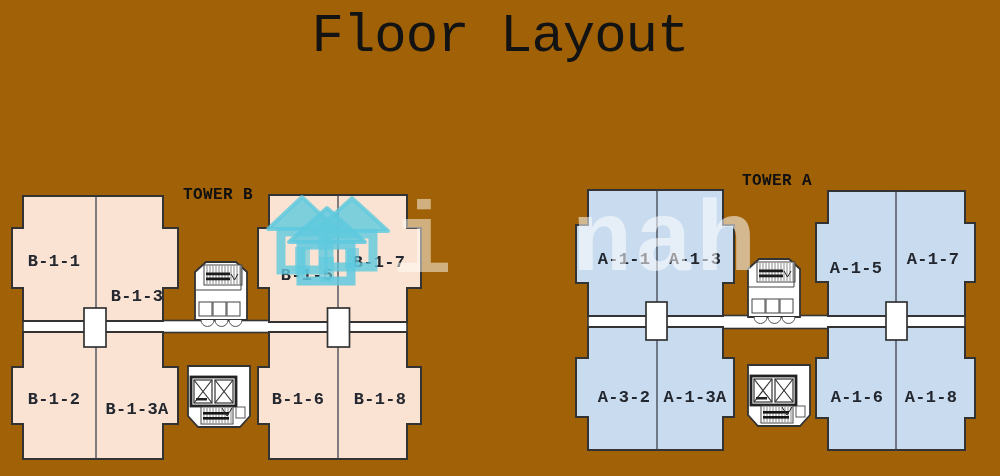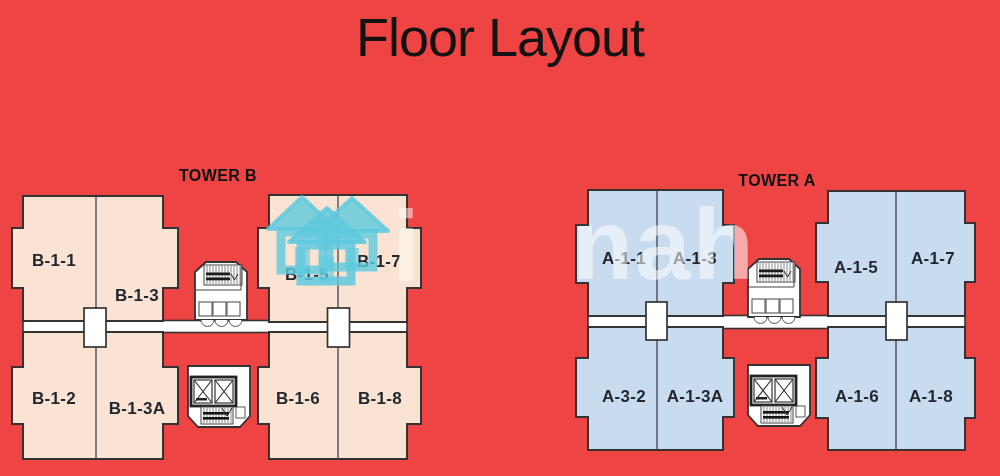--- a/index.html
+++ b/index.html
@@ -1,38 +1,38 @@
 <!DOCTYPE html>
 <html><head>
 <meta charset="utf-8">
 <style>
   html,body{margin:0;padding:0;background:#fff;}
-  .canvas{position:relative;width:1000px;height:476px;background:#ef4444;overflow:hidden;
-          font-family:Liberation Sans, sans-serif;}
+  .canvas{position:relative;width:1000px;height:476px;background:#a16207;overflow:hidden;
+          font-family:Liberation Mono, monospace;}
   .page-title{position:absolute;left:0;right:0;top:6px;text-align:center;
               font-size:54px;font-weight:400;letter-spacing:-1px;color:#131313;z-index:20;}
   .plan-svg{position:absolute;left:0;top:0;z-index:10;}
   .tower-label{position:absolute;transform:translateX(-50%);font-size:16px;font-weight:700;
                letter-spacing:.4px;color:#101010;z-index:20;white-space:nowrap;}
   .unit-label{position:absolute;transform:translate(-50%,-50%);font-size:17px;font-weight:600;
               color:#23272f;z-index:20;white-space:nowrap;letter-spacing:.3px;}
   .watermark-layer{position:absolute;inset:0;z-index:30;pointer-events:none;}
   .wm-text{position:absolute;font-size:100px;font-weight:700;color:rgba(255,255,255,0.55);
            letter-spacing:2px;line-height:1;}
   .wm-text-left{position:absolute;font-size:100px;font-weight:700;color:rgba(255,253,248,0.5);
            letter-spacing:0;line-height:1;}
 </style>
 </head>
 <body>
 
 <div class="canvas">
 
   <div class="page-title">Floor Layout</div>
 
-  <div class="tower-label" style="left:218px;top:167px;">TOWER B</div>
+  <div class="tower-label" style="left:218px;top:186px;">TOWER B</div>
   <div class="tower-label" style="left:777px;top:172px;text-align:right;">TOWER A</div>
 
   <svg class="plan-svg" width="1000" height="476" viewBox="0 0 1000 476">
 
     <g stroke="#333" stroke-width="2" fill="#fbe3d3">
 
       <rect x="23" y="320.5" width="384" height="12" fill="#ffffff" stroke="#333" stroke-width="1.6"></rect>
 
       <path d="M23,196 H163 V228 H178 V288 H163 V321 H23 V288 H12 V228 H23 Z"></path>
       <path d="M269,195 H407 V228 H421 V288 H407 V322 H269 V288 H258 V228 H269 Z"></path>

